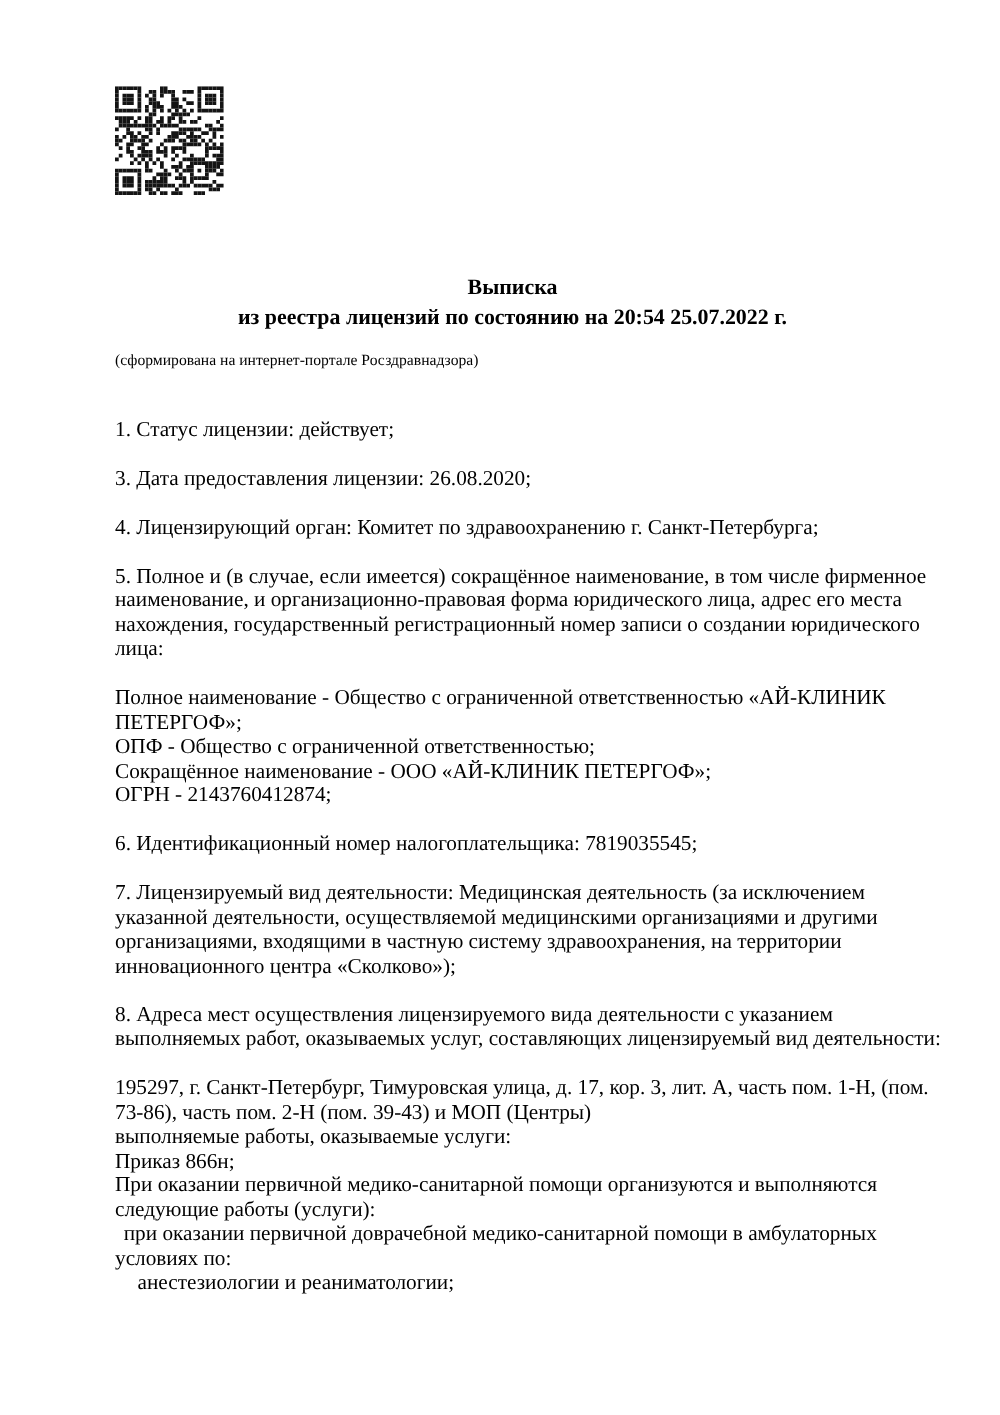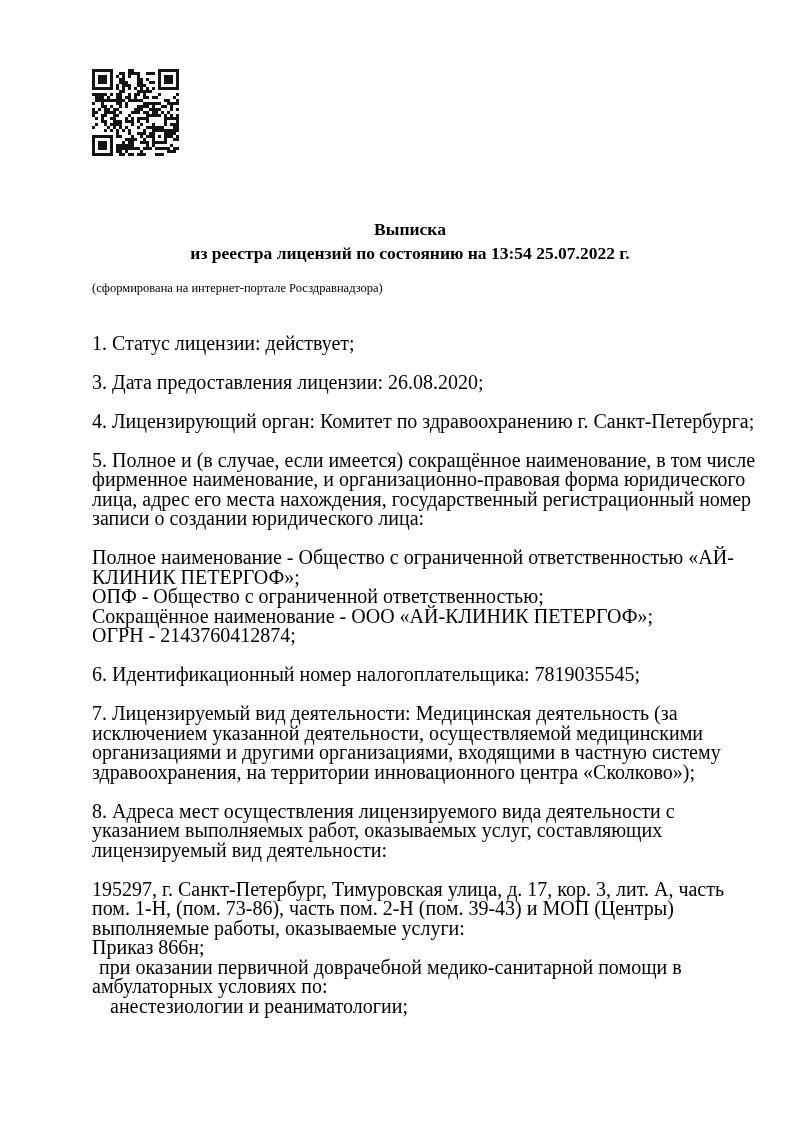--- a/index.html
+++ b/index.html
@@ -30,21 +30,21 @@
   }
   .doc-subtitle {
     position: absolute;
     left: 92px; top: 280px; width: 671px;
     font-size: 12.5px;
     line-height: 16px;
   }
   .doc-body {
     position: absolute;
     left: 92px; top: 314px; width: 672px;
-    font-size: 20px;
+    font-size: 17px;
     line-height: 19.5px;
   }
   .doc-body p { margin: 0; }
   .doc-body p.gap { margin-top: 19.5px; }
   .doc-body p.ind1 { text-indent: 7px; }
   .doc-body p.ind2 { padding-left: 18px; }
 </style>
 </head>
 <body>
 
@@ -470,37 +470,38 @@
       <rect x="45" y="84" width="3" height="3"></rect>
       <rect x="48" y="84" width="3" height="3"></rect>
       <rect x="51" y="84" width="3" height="3"></rect>
       <rect x="63" y="84" width="3" height="3"></rect>
       <rect x="66" y="84" width="3" height="3"></rect>
       <rect x="69" y="84" width="3" height="3"></rect>
     </svg>
 
   <div class="doc-header">
     <div>Выписка</div>
-    <div>из реестра лицензий по состоянию на 13:54 25.07.2022 г.</div>
+    <div>из реестра лицензий по состоянию на 20:54 25.07.2022 г.</div>
   </div>
 
   <div class="doc-subtitle">(сформирована на интернет-портале Росздравнадзора)</div>
 
   <div class="doc-body">
     <p class="gap">1. Статус лицензии: действует;</p>
     <p class="gap">3. Дата предоставления лицензии: 26.08.2020;</p>
     <p class="gap">4. Лицензирующий орган: Комитет по здравоохранению г. Санкт-Петербурга;</p>
     <p class="gap">5. Полное и (в случае, если имеется) сокращённое наименование, в том числе фирменное наименование, и организационно-правовая форма юридического лица, адрес его места нахождения, государственный регистрационный номер записи о создании юридического лица:</p>
     <p class="gap">Полное наименование - Общество с ограниченной ответственностью «АЙ-КЛИНИК ПЕТЕРГОФ»;</p>
     <p>ОПФ - Общество с ограниченной ответственностью;</p>
     <p>Сокращённое наименование - ООО «АЙ-КЛИНИК ПЕТЕРГОФ»;</p>
     <p>ОГРН - 2143760412874;</p>
     <p class="gap">6. Идентификационный номер налогоплательщика: 7819035545;</p>
     <p class="gap">7. Лицензируемый вид деятельности: Медицинская деятельность (за исключением указанной деятельности, осуществляемой медицинскими организациями и другими организациями, входящими в частную систему здравоохранения, на территории инновационного центра «Сколково»);</p>
     <p class="gap">8. Адреса мест осуществления лицензируемого вида деятельности с указанием выполняемых работ, оказываемых услуг, составляющих лицензируемый вид деятельности:</p>
     <p class="gap">195297, г. Санкт-Петербург, Тимуровская улица, д. 17, кор. 3, лит. А, часть пом. 1-Н, (пом. 73-86), часть пом. 2-Н (пом. 39-43) и МОП (Центры)</p>
     <p>выполняемые работы, оказываемые услуги:</p>
     <p>Приказ 866н;</p>
+    <p>При оказании первичной медико-санитарной помощи организуются и выполняются следующие работы (услуги):</p>
     <p class="ind1">при оказании первичной доврачебной медико-санитарной помощи в амбулаторных условиях по:</p>
     <p class="ind2">анестезиологии и реаниматологии;</p>
   </div>
 
 </div>
 
 </body></html>

